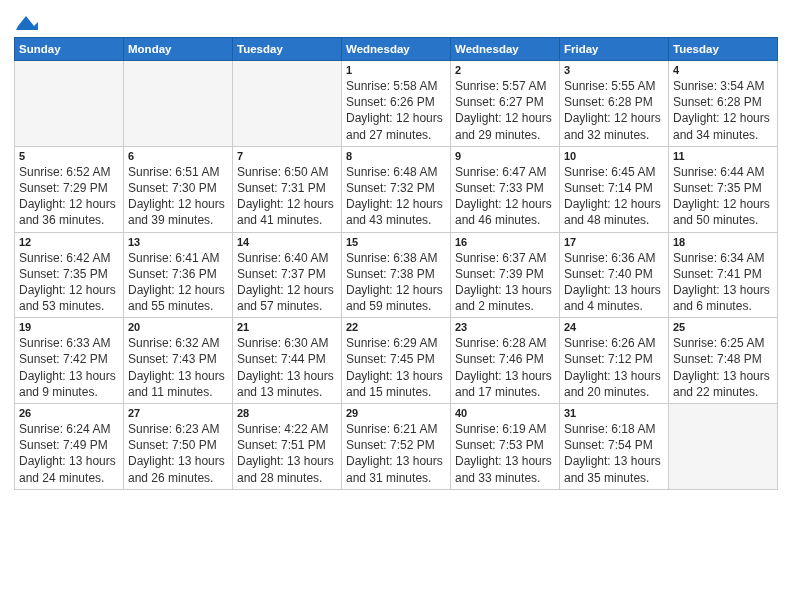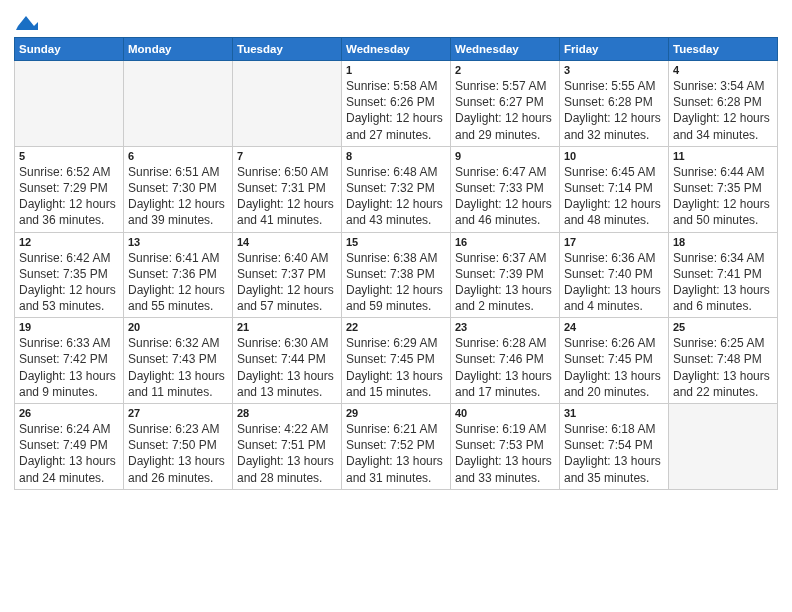--- a/index.html
+++ b/index.html
@@ -302,21 +302,21 @@
           <td>
             <span class="day-num">23</span>
             <div class="day-info">Sunrise: 6:28 AM
 Sunset: 7:46 PM
 Daylight: 13 hours
 and 17 minutes.</div>
           </td>
           <td>
             <span class="day-num">24</span>
             <div class="day-info">Sunrise: 6:26 AM
-Sunset: 7:45 PM
+Sunset: 7:12 PM
 Daylight: 13 hours
 and 20 minutes.</div>
           </td>
           <td>
             <span class="day-num">25</span>
             <div class="day-info">Sunrise: 6:25 AM
 Sunset: 7:48 PM
 Daylight: 13 hours
 and 22 minutes.</div>
           </td>

